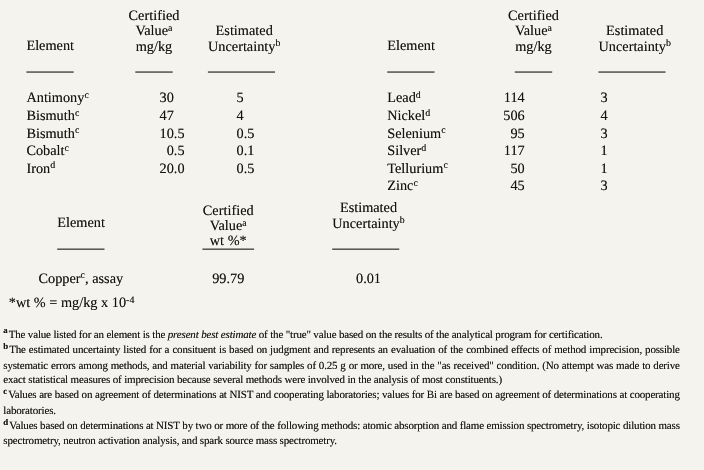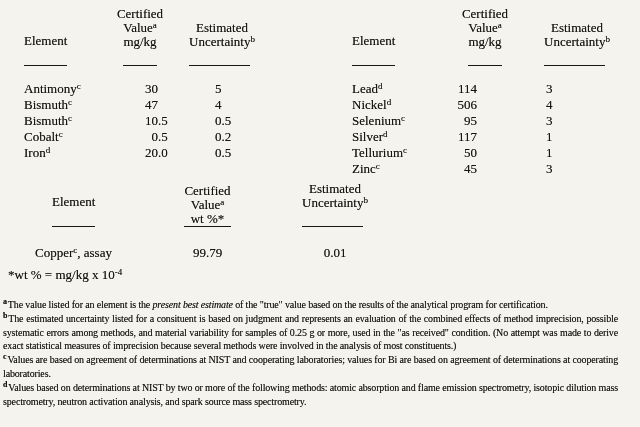--- a/index.html
+++ b/index.html
@@ -92,21 +92,21 @@
             <span class="vdec">.5</span>
           </div>
         <div class="td-unc">0.5</div>
       </div>
       <div class="grid cols-left tr">
         <div class="td-el"><span>Cobalt</span><sup class="sp">c</sup></div>
         <div class="td-val">
             <span class="vint">0</span>
             <span class="vdec">.5</span>
           </div>
-        <div class="td-unc">0.2</div>
+        <div class="td-unc">0.1</div>
       </div>
       <div class="grid cols-left tr">
         <div class="td-el"><span>Iron</span><sup class="sp">d</sup></div>
         <div class="td-val">
             <span class="vint">20</span>
             <span class="vdec">.0</span>
           </div>
         <div class="td-unc">0.5</div>
       </div>
     </div>

